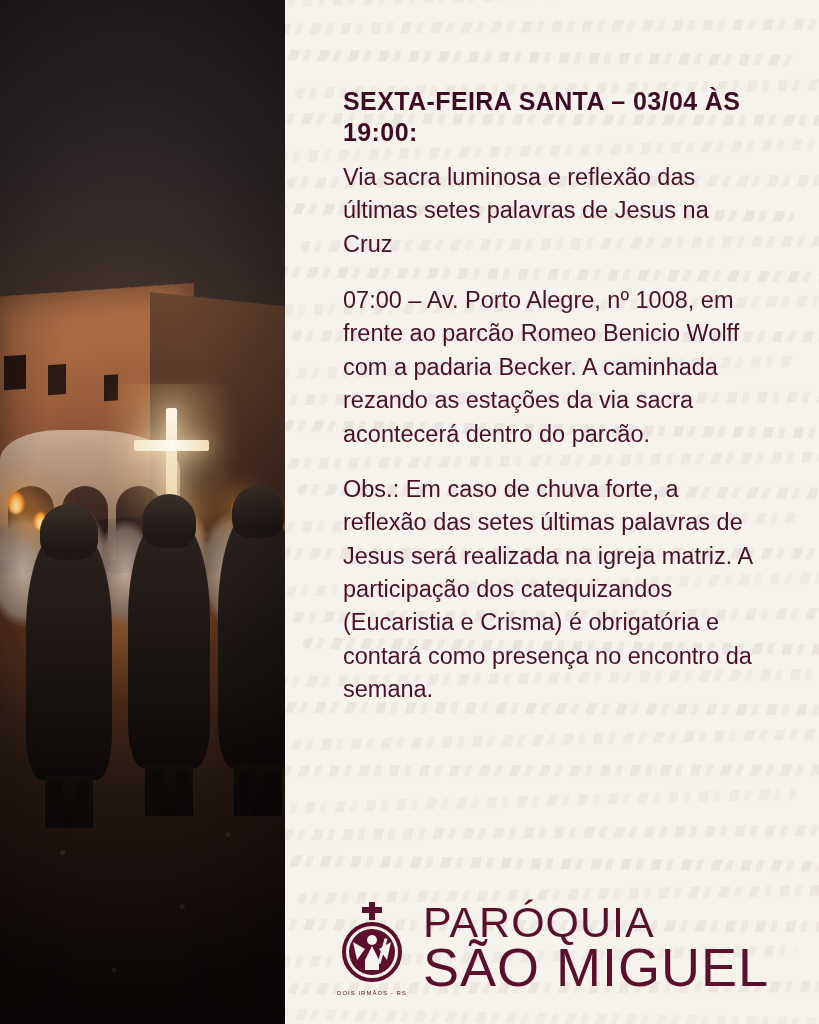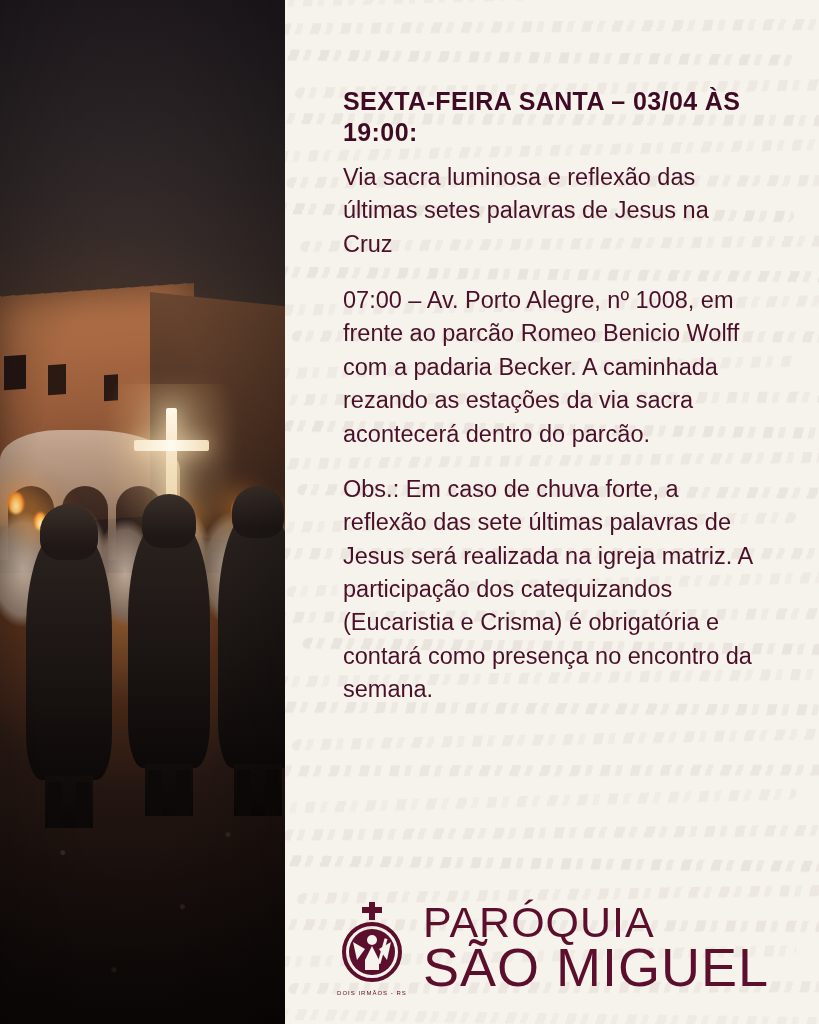--- a/index.html
+++ b/index.html
@@ -390,21 +390,21 @@
         <div class="script-line" style="top: 920px; left: -10px; width: 580px; opacity: 0.8; transform: skewX(-12deg) rotate(0.2deg);"></div>
         <div class="script-line" style="top: 951px; left: -33px; width: 543px; opacity: 0.57; transform: skewX(-12deg) rotate(-1.3deg);"></div>
         <div class="script-line" style="top: 982px; left: 4px; width: 596px; opacity: 0.74; transform: skewX(-12deg) rotate(-0.2deg);"></div>
         <div class="script-line" style="top: 1013px; left: -19px; width: 559px; opacity: 0.51; transform: skewX(-12deg) rotate(0.9deg);"></div>
       </div>
 
     <div class="text-wrap">
       <h1 class="headline">SEXTA-FEIRA SANTA – 03/04 ÀS 19:00:</h1>
       <p class="para tight">Via sacra luminosa e reflexão das últimas setes palavras de Jesus na Cruz</p>
       <p class="para">07:00 – Av. Porto Alegre, nº 1008, em frente ao parcão Romeo Benicio Wolff com a padaria Becker. A caminhada rezando as estações da via sacra acontecerá dentro do parcão.</p>
-      <p class="para">Obs.: Em caso de chuva forte, a reflexão das sete últimas palavras de Jesus será realizada na igreja matriz. A participação dos catequizandos (Eucaristia e Crisma) é obrigatória e contará como presença no encontro da semana.</p>
+      <p class="para">Obs.: Em caso de chuva forte, a reflexão das setes últimas palavras de Jesus será realizada na igreja matriz. A participação dos catequizandos (Eucaristia e Crisma) é obrigatória e contará como presença no encontro da semana.</p>
     </div>
 
     <div class="logo">
       <div class="logo-mark">
         <svg viewBox="0 0 74 92" width="74" height="92" aria-hidden="true">
 
           <rect x="34" y="0" width="6" height="18" fill="#5b0f2c"></rect>
           <rect x="27" y="5" width="20" height="6" fill="#5b0f2c"></rect>
 
           <circle cx="37" cy="50" r="28" fill="none" stroke="#5b0f2c" stroke-width="4"></circle>

